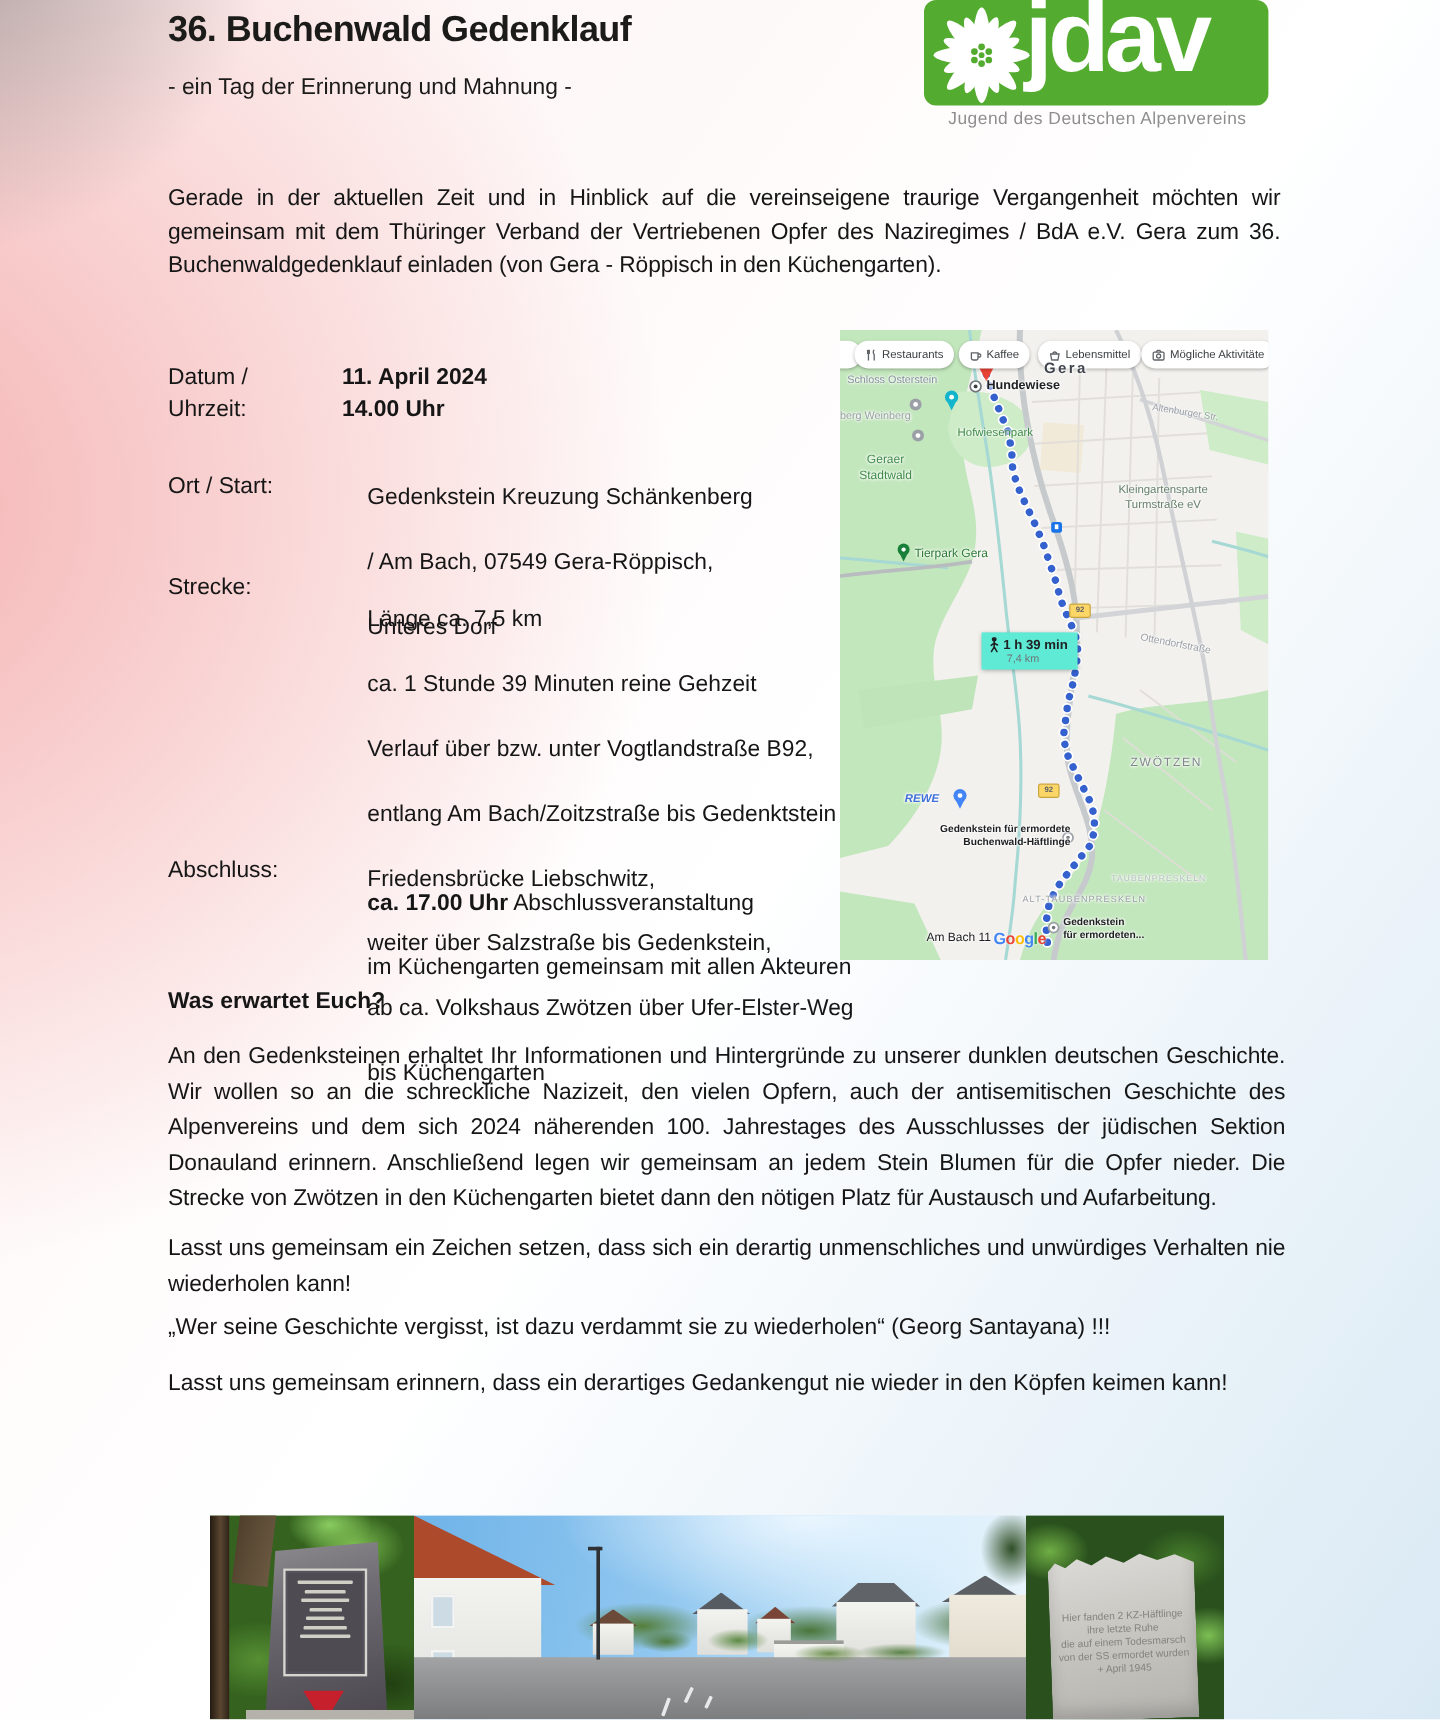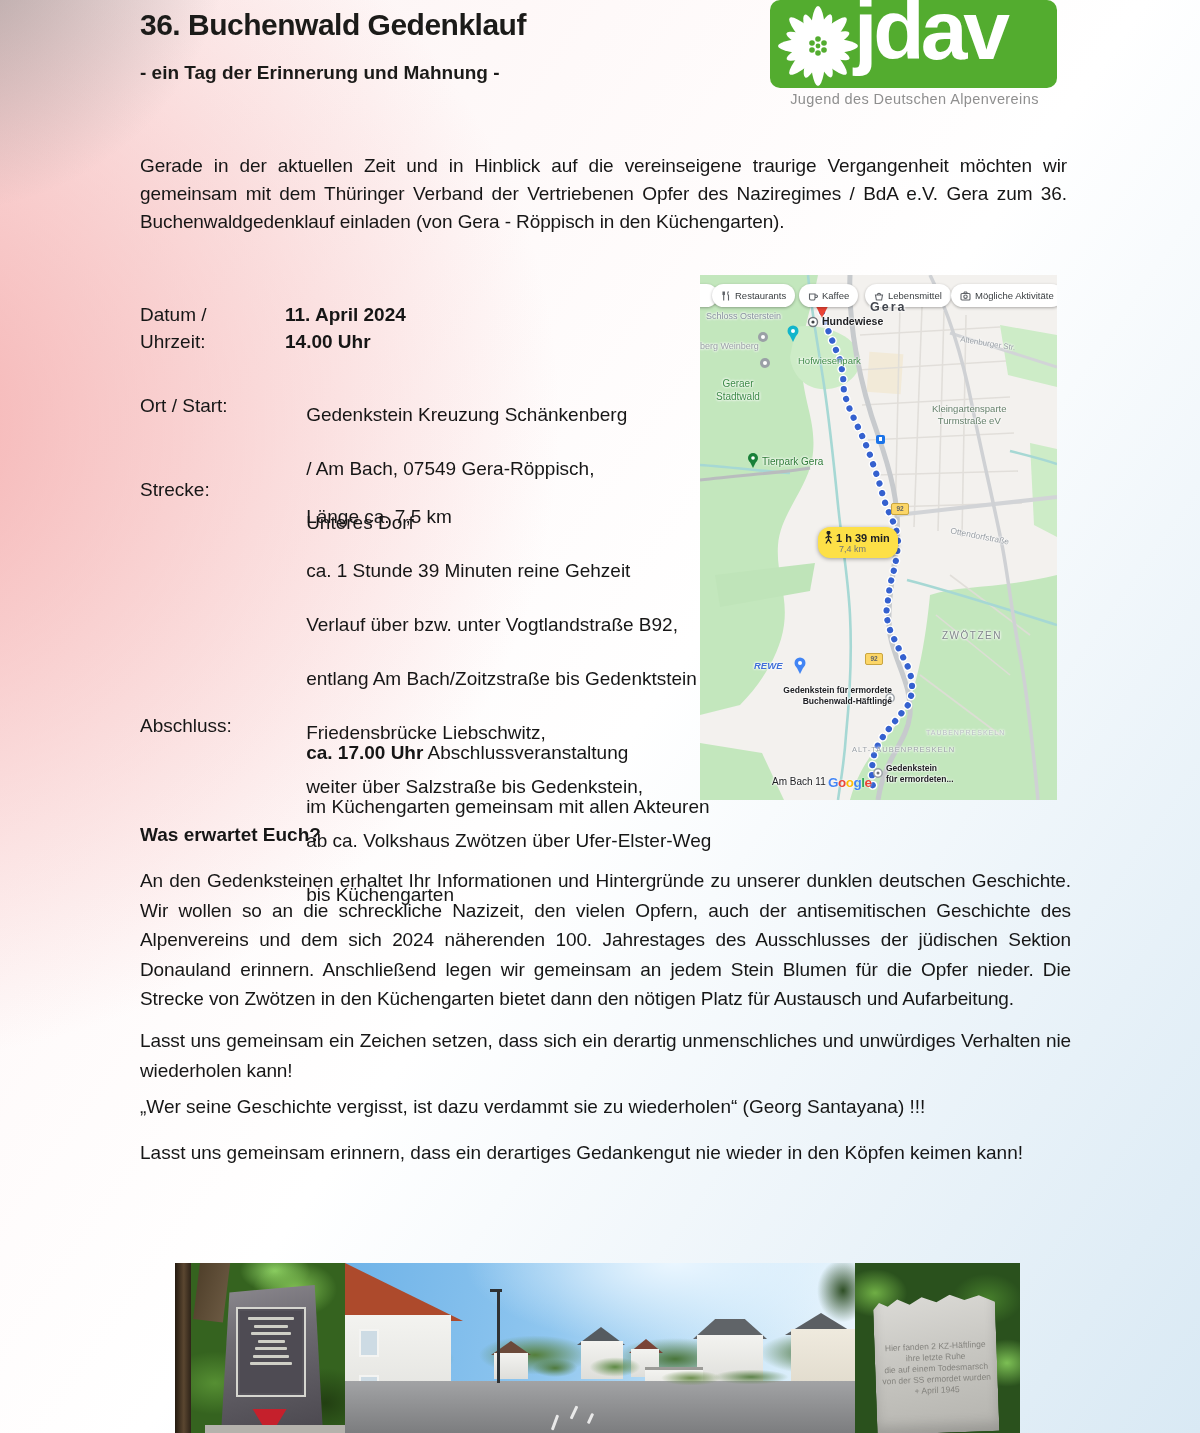--- a/index.html
+++ b/index.html
@@ -7,21 +7,21 @@
     position:relative;width:1200px;height:1433px;overflow:hidden;
     font-family:"Liberation Sans", sans-serif;color:#161616;
     background:
       radial-gradient(circle 430px at -60px -80px, rgba(115,115,115,.62), rgba(115,115,115,0) 68%),
       radial-gradient(ellipse 1000px 920px at -140px 420px, rgba(244,172,172,.95), rgba(244,172,172,0) 70%),
       linear-gradient(125deg, #fdf2f2 0%, #ffffff 52%, #d9e9f4 100%);
   }
   .abs{position:absolute;}
   
   .title{left:140px;top:8px;font-size:30px;font-weight:bold;color:#1b1b19;letter-spacing:-.5px;}
-  .subtitle{left:140px;top:62px;font-size:19px;font-weight:bold;color:#1b1b19;}
+  .subtitle{left:140px;top:62px;font-size:19px;font-weight:normal;color:#1b1b19;}
   .logo-box{left:770px;top:0;width:287px;height:88px;background:#53ac2f;border-radius:10px;}
   .logo-brand{position:absolute;left:84px;top:-16px;font-size:84px;font-weight:800;color:#fff;letter-spacing:-4px;line-height:1.1;}
   .logo-caption{left:771px;top:91px;width:287px;font-size:14.5px;color:#8f8f8f;letter-spacing:.4px;text-align:center;}
   
   .para{font-size:19px;line-height:28px;text-align:justify;letter-spacing:-.1px;}
   .intro{left:140px;top:152px;width:927px;}
   .dlabel{left:140px;font-size:19px;line-height:27px;white-space:pre;}
   .dvalue{left:285px;font-size:19px;line-height:27px;white-space:pre;}
   .bold{font-weight:bold;}
   .heading{left:140px;top:824px;font-size:19px;font-weight:bold;}
@@ -50,21 +50,21 @@
   .ml-zwoetzen{left:242px;top:355px;font-size:10px;color:#80868b;letter-spacing:1.5px;}
   .ml-rewe{left:54px;top:385px;font-size:9.5px;color:#3f6fd8;font-weight:bold;font-style:italic;}
   .ml-gedenk1{left:74px;top:410px;width:118px;font-size:8.5px;color:#202124;font-weight:bold;text-align:right;line-height:10.5px;}
   .ml-alttp{left:152px;top:470px;font-size:7.5px;color:#9aa0a6;letter-spacing:1px;}
   .ml-tp{left:226px;top:454px;font-size:7px;color:#b7bcc2;letter-spacing:1px;}
   .ml-gedenk2{left:186px;top:488px;font-size:8.5px;color:#202124;font-weight:bold;line-height:10.5px;}
   .ml-ambach{left:72px;top:501px;font-size:10px;color:#202124;}
   .glogo{left:128px;top:500px;font-size:13.5px;font-weight:bold;letter-spacing:-.5px;}
   .glogo span{text-shadow:0 0 2px #fff;}
   .g1{color:#4285F4}.g2{color:#EA4335}.g3{color:#FBBC05}.g4{color:#4285F4}.g5{color:#34A853}.g6{color:#EA4335}
-  .routebox{left:118px;top:252px;background:#fde047;border-radius:12px;box-shadow:0 1px 4px rgba(0,0,0,.35);padding:4px 8px 4px 6px;}
+  .routebox{left:118px;top:252px;background:#5eead4;border-radius:0;box-shadow:0 1px 4px rgba(0,0,0,.35);padding:4px 8px 4px 6px;}
   .routebox .t{display:flex;align-items:center;gap:3px;font-size:11px;font-weight:bold;color:#202124;}
   .routebox .d{font-size:9px;color:#70757a;margin-left:15px;}
   .shield{position:absolute;width:16px;height:10px;background:#fcd667;border:1px solid #c9a53f;border-radius:2px;
           font-size:6.5px;color:#5f6368;text-align:center;line-height:10px;font-weight:bold;}
   .transit{position:absolute;width:9px;height:9px;background:#1a73e8;border-radius:2px;}
   .transit::after{content:"";position:absolute;left:3px;top:2px;width:3px;height:4px;background:#fff;}
   
   .photo{top:1263px;height:170px;overflow:hidden;}
   .photo1{left:175px;width:170px;
     background:radial-gradient(60px 40px at 120px 26px,#7fbf52,transparent 70%),

